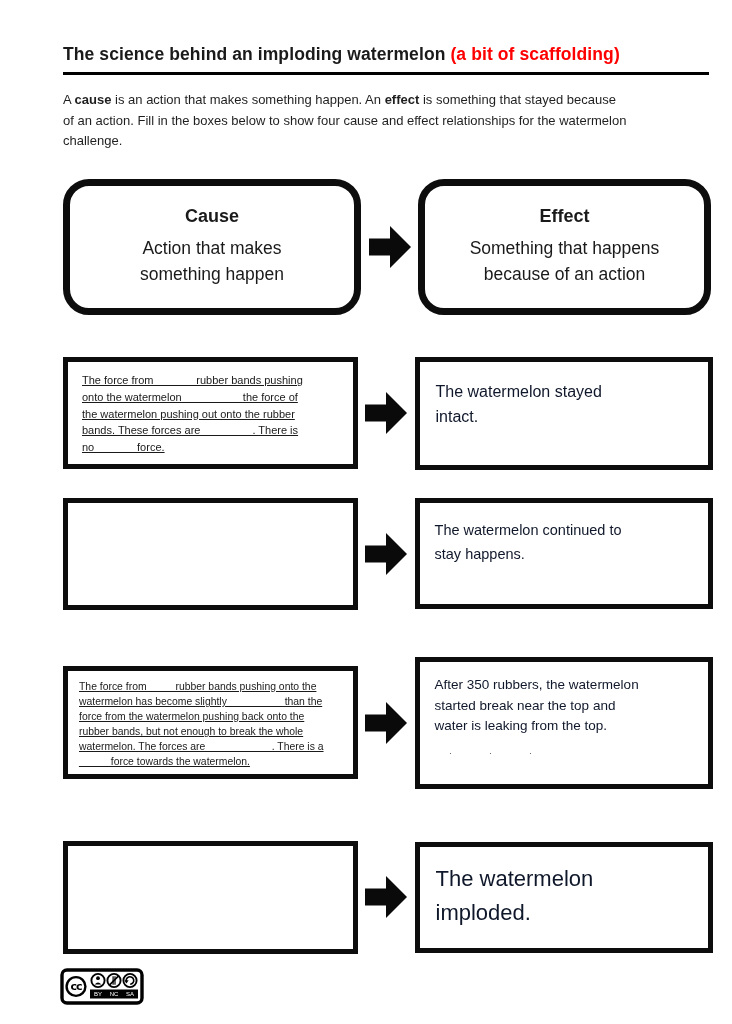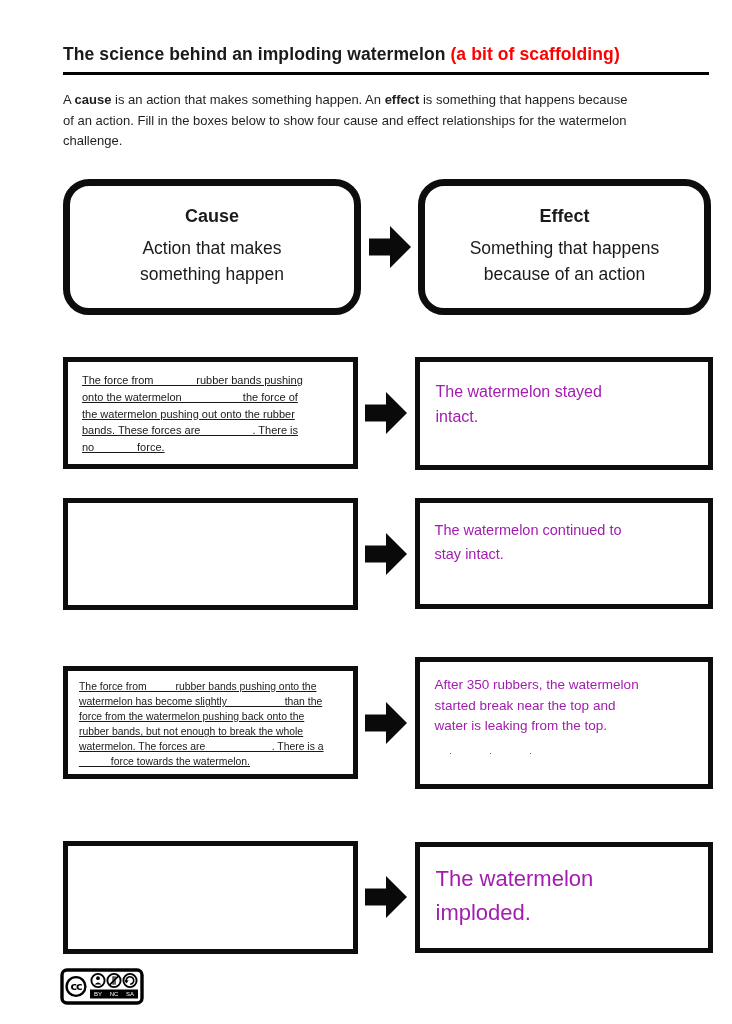--- a/index.html
+++ b/index.html
@@ -100,21 +100,21 @@
     padding: 10px 14px;
     white-space: pre-line;
     color: #1a1a1a;
     text-decoration: underline;
   }
   .row-3 .c-text {
     font-size: 10.4px;
     line-height: 1.45;
     padding: 8px 11px;
   }
-  .e-text { white-space: pre-line; color: #a21caf; }
+  .e-text { white-space: pre-line; color: #0f172a; }
   .row-1 .e-text { font-size: 16px;   line-height: 1.6;  padding: 17px 16px; }
   .row-2 .e-text { font-size: 14.5px; line-height: 1.65; padding: 16px 15px; }
   .row-3 .e-text { font-size: 13.5px; line-height: 1.55; padding: 13px 15px; }
   .row-4 .e-text { font-size: 22px;   line-height: 1.55; padding: 15px 16px; }
 
   .clipped-marks {
     font-size: 7px;
     color: #1a1a1a;
     padding-left: 30px;
     letter-spacing: 2px;
@@ -129,21 +129,21 @@
 <body>
 
 <div class="page">
   <div class="content">
 
     <div class="title">
       <span>The science behind an imploding watermelon</span><span class="red"> (a bit of scaffolding)</span>
     </div>
 
     <div class="intro">
-      <span class="line"><span>A </span><b>cause</b><span> is an action that makes something happen. An </span><b>effect</b><span> is something that happens because</span></span>
+      <span class="line"><span>A </span><b>cause</b><span> is an action that makes something happen. An </span><b>effect</b><span> is something that stayed because</span></span>
       <span class="line">of an action. Fill in the boxes below to show four cause and effect relationships for the watermelon</span>
       <span class="line">challenge.</span>
     </div>
 
     <div class="header-row">
       <div class="hdr-box cause">
         <div class="hdr-title">Cause</div>
         <div class="hdr-sub">Action that makes
 something happen</div>
       </div>
@@ -182,21 +182,21 @@
       <div class="c-box">
         <div class="c-text"></div>
       </div>
       <div class="arrow-col">
         <svg width="42" height="50" viewBox="0 0 44 50">
           <polygon points="0,16 22,16 22,3 44,25 22,47 22,34 0,34" fill="#0a0a0a"></polygon>
         </svg>
       </div>
       <div class="e-box">
         <div class="e-text">The watermelon continued to
-stay intact.</div>
+stay happens.</div>
       </div>
     </div>
 
     <div class="row row-3">
       <div class="c-box">
         <div class="c-text">The force from ____ rubber bands pushing onto the
 watermelon has become slightly _________ than the
 force from the watermelon pushing back onto the
 rubber bands, but not enough to break the whole
 watermelon. The forces are ___________. There is a

